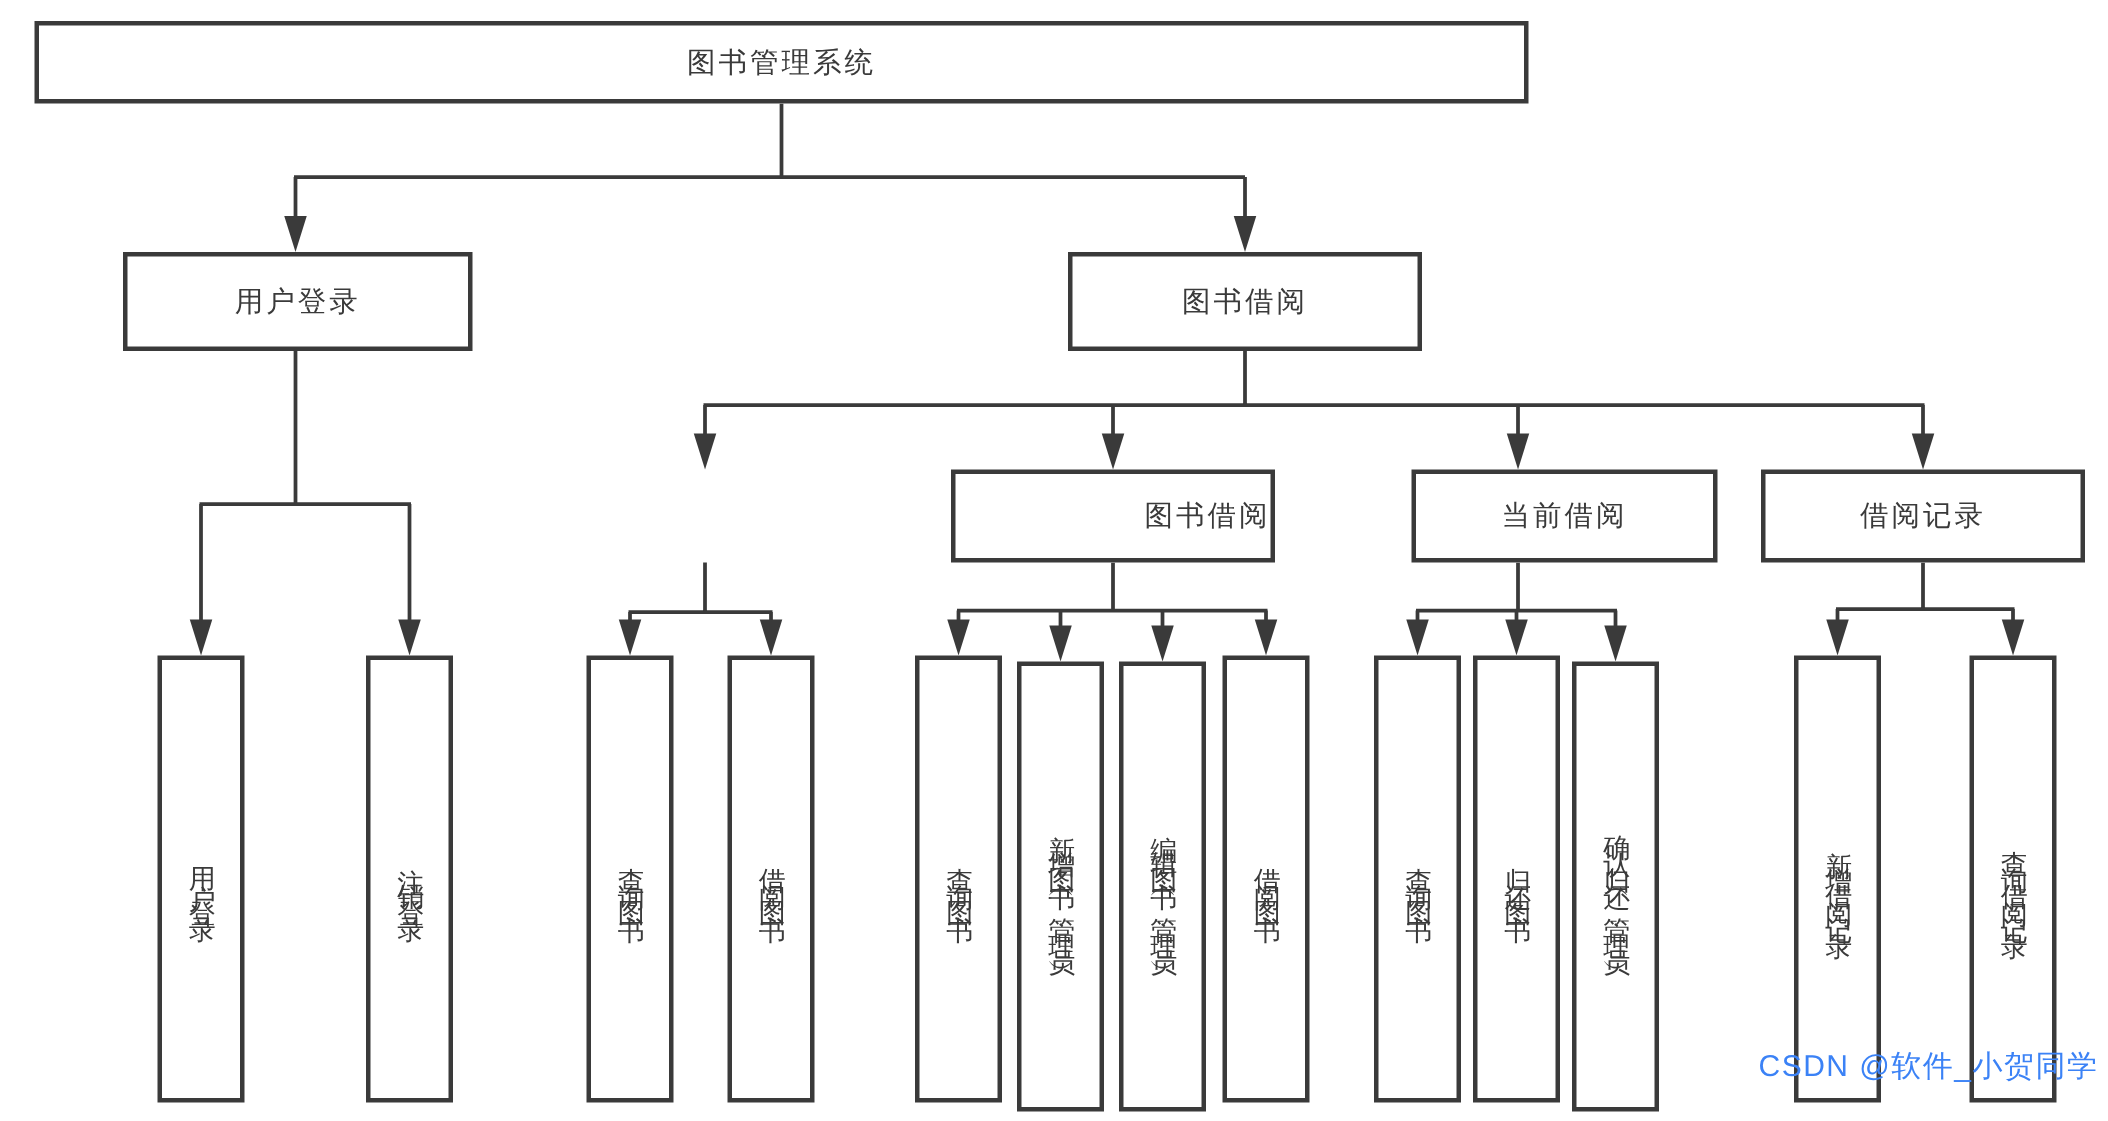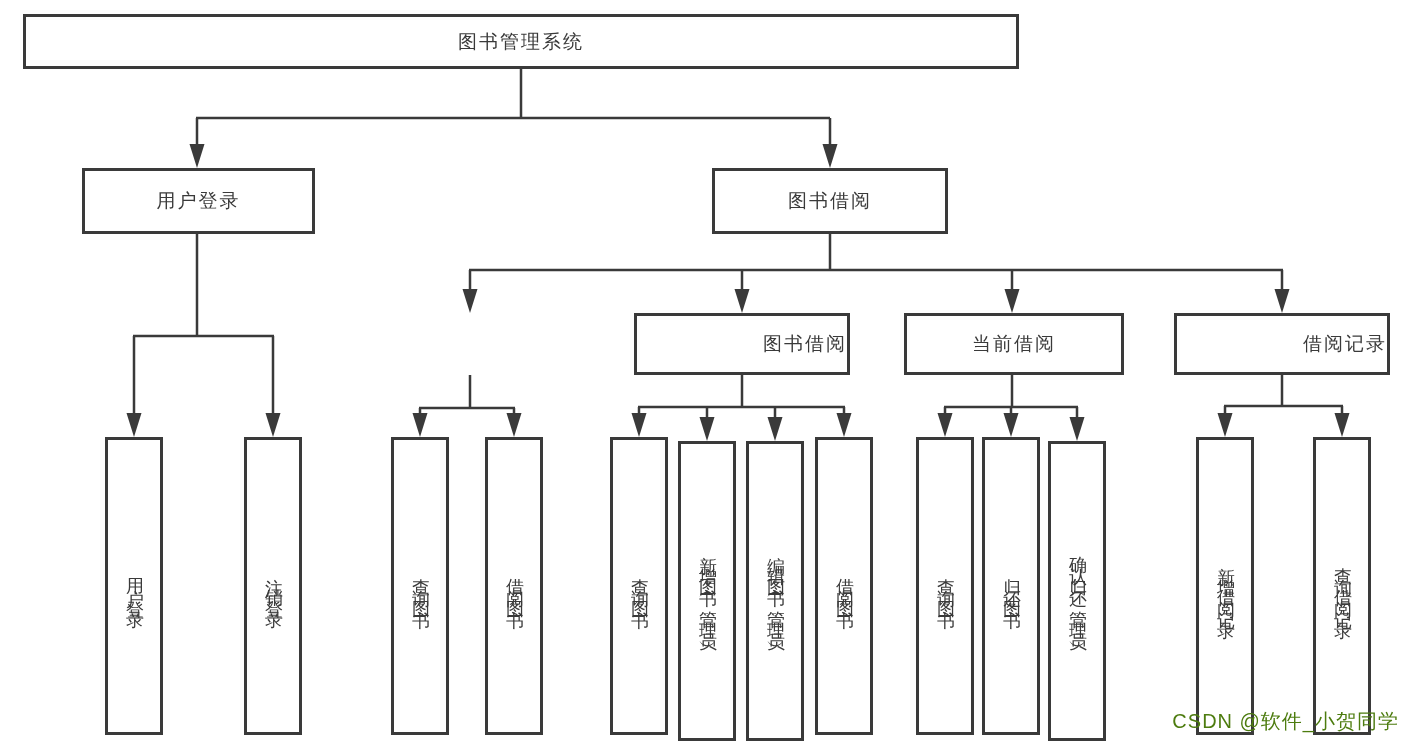--- a/index.html
+++ b/index.html
@@ -35,24 +35,24 @@
     writing-mode: vertical-rl;
     text-orientation: mixed;
     font-size: 18px;
     letter-spacing: 11px;
     line-height: 1.1;
     white-space: nowrap;
   }
   .watermark {
     position: absolute;
     right: 6px;
-    bottom: 12px;
+    bottom: 23px;
     font-size: 20px;
     letter-spacing: 1px;
-    color: #4d7c0f;
+    color: #3b82f6;
     z-index: 5;
     white-space: nowrap;
   }
 </style>
 </head>
 <body>
 
 <div class="stage">
 
   <svg class="connectors" width="1405" height="747" viewBox="0 0 1405 747" xmlns="http://www.w3.org/2000/svg">
@@ -95,24 +95,24 @@
   <div class="box" style="left:82px; top:168px; width:233px; height:66px;">
     <span class="hlabel">用户登录</span>
   </div>
   <div class="box" style="left:712px; top:168px; width:236px; height:66px;">
     <span class="hlabel">图书借阅</span>
   </div>
 
   <div class="box" style="left:634px; top:313px; width:216px; height:62px;justify-content:flex-end;">
     <span class="hlabel">图书借阅</span>
   </div>
-  <div class="box" style="left:904px; top:313px; width:220px; height:62px;">
+  <div class="box" style="left:941px; top:313px; width:204px; height:62px;">
     <span class="hlabel">当前借阅</span>
   </div>
-  <div class="box" style="left:1174px; top:313px; width:216px; height:62px;justify-content:flex-end;">
+  <div class="box" style="left:1174px; top:313px; width:216px; height:62px;">
     <span class="hlabel">借阅记录</span>
   </div>
 
   <div class="box" style="left:105px; top:437px; width:58px; height:298px;">
     <span class="vlabel">用户登录</span>
   </div>
   <div class="box" style="left:244px; top:437px; width:58px; height:298px;">
     <span class="vlabel">注销登录</span>
   </div>
 

